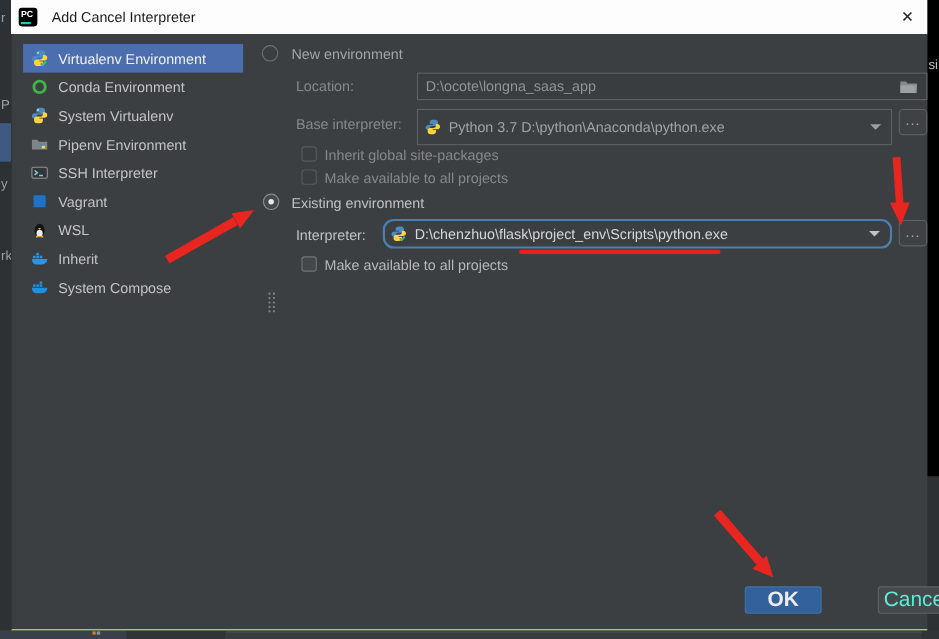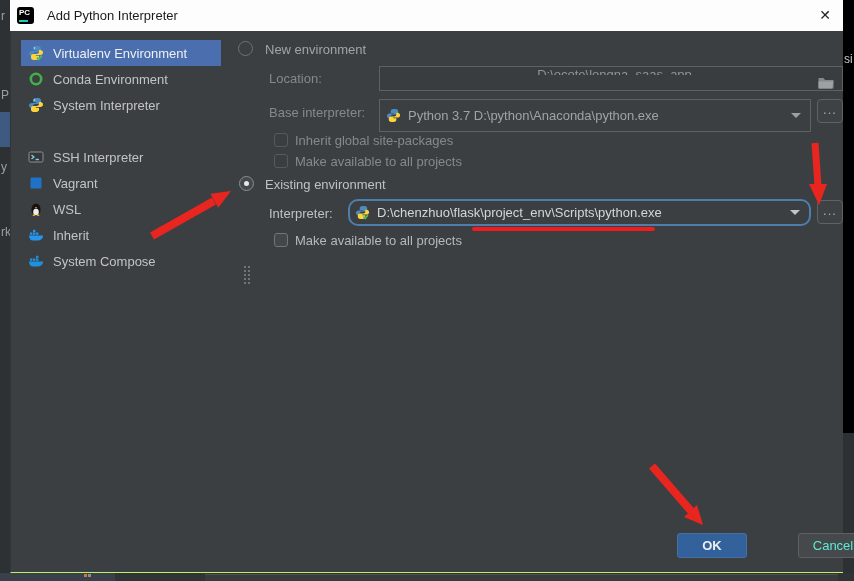--- a/index.html
+++ b/index.html
@@ -68,21 +68,21 @@
     border-radius:4px; color:#a7aaac; text-align:center; line-height:20px; font-size:13px;
     letter-spacing:1px; cursor:pointer; }
   .pad { padding-left:7px; white-space:nowrap; overflow:hidden; }
 
   
   #grip { position:absolute; left:233px; top:266px; width:6px; height:24px; cursor:col-resize;
     display:grid; grid-template-columns:2px 2px; grid-auto-rows:2px; gap:2px; }
   #grip i { background:#83878a; border-radius:50%; }
 
   
-  .btn { position:absolute; width:70px; height:25px; font-size:13px; text-align:center;
+  .btn { position:absolute; width:70px; height:25px; font-size:19px; text-align:center;
     line-height:23px; border-radius:3px; cursor:pointer; }
   #btn-ok { left:676px; top:533px; background:#33619b; border:1px solid #44719f; color:#eceeee; font-weight:bold; }
   #btn-cancel { left:760px; top:533px; background:#45494c; border:1px solid #5e6163; color:#5eead4;margin-left:37px; }
 
   
   #annot { left:0; top:0; width:854px; height:581px; z-index:60; pointer-events:none; }
   #red-underline { position:absolute; left:472px; top:227px; width:183px; height:4px;
     background:#ef1d1d; border-radius:2px; z-index:60; pointer-events:none; }
 </style>
 </head>
@@ -105,21 +105,21 @@
     <span class="bar"></span>
     <span class="mini" style="left:84px; background:#c97a3b;"></span>
     <span class="mini" style="left:88px; background:#8a8e90;"></span>
   </div>
 
   <div class="abs" id="titlebar">
     <div id="pc-icon">
       <span class="pc">PC</span>
       <span class="bar"></span>
     </div>
-    <span id="win-title">Add Python Interpreter</span>
+    <span id="win-title">Add Cancel Interpreter</span>
     <span id="win-close">✕</span>
   </div>
 
   <div class="abs" id="dialog">
 
     <div class="side-item selected" style="top:9px;">
       <span class="ic">
         <svg width="16" height="16" viewBox="0 0 16 16">
           <path d="M7.9 1C5.9 1 5 2 5 3.4V5.2h3.2v.7H3.7C2.1 5.9 1 6.9 1 8.4s1.1 2.5 2.7 2.5H5V9.2C5 7.8 6.2 7 7.6 7h3C11.9 7 13 6.1 13 4.8V3.4C13 2 12 1 10.3 1H7.9z" fill="#4b8bbe"></path>
           <circle cx="6.5" cy="3" r="0.8" fill="#dfe9f0"></circle>
@@ -140,23 +140,33 @@
     </div>
 
     <div class="side-item" style="top:61px;">
       <span class="ic">
         <svg width="16" height="16" viewBox="0 0 16 16">
           <path d="M7.9 1C5.9 1 5 2 5 3.4V5.2h3.2v.7H3.7C2.1 5.9 1 6.9 1 8.4s1.1 2.5 2.7 2.5H5V9.2C5 7.8 6.2 7 7.6 7h3C11.9 7 13 6.1 13 4.8V3.4C13 2 12 1 10.3 1H7.9z" fill="#4b8bbe"></path>
           <circle cx="6.5" cy="3" r="0.8" fill="#dfe9f0"></circle>
           <path d="M8.1 15c2 0 2.9-1 2.9-2.4v-1.8H7.8v-.7h4.5c1.6 0 2.7-1 2.7-2.5S13.9 5 12.3 5H11v1.8C11 8.2 9.8 9 8.4 9h-3C4.1 9 3 9.9 3 11.2v1.4C3 14 4 15 5.7 15h2.4z" fill="#ffd43b"></path>
         </svg>
       </span>
-      <span>System Interpreter</span>
-    </div>
-
+      <span>System Virtualenv</span>
+    </div>
+
+    <div class="side-item" style="top:87px;">
+      <span class="ic">
+        <svg width="16" height="16" viewBox="0 0 16 16">
+          <path d="M1 4h5l1.5 1.8H15V13H1z" fill="#7e8487"></path>
+          <rect x="8" y="8" width="3" height="2.4" fill="#4b8bbe"></rect>
+          <rect x="10" y="9.6" width="3" height="2.4" fill="#ffd43b"></rect>
+        </svg>
+      </span>
+      <span>Pipenv Environment</span>
+    </div>
 
     <div class="side-item" style="top:113px;">
       <span class="ic">
         <svg width="16" height="16" viewBox="0 0 16 16">
           <rect x="1" y="3" width="14" height="10" rx="1.5" fill="#33373a" stroke="#8e9296"></rect>
           <path d="M3.5 6l2.4 2-2.4 2" stroke="#86c7dd" stroke-width="1.4" fill="none"></path>
           <line x1="7.5" y1="10.5" x2="11" y2="10.5" stroke="#86c7dd" stroke-width="1.4"></line>
         </svg>
       </span>
       <span>SSH Interpreter</span>
@@ -220,21 +230,21 @@
         <i></i>
         <i></i>
         <i></i>
         <i></i>
     </div>
 
     <span class="radio" style="left:227px; top:10px;"></span>
     <span class="lbl dim2" style="left:254px; top:11px;">New environment</span>
 
     <span class="lbl dim" style="left:258px; top:40px;">Location:</span>
-    <div class="field" style="left:368px; top:35px; width:464px; height:25px;flex-direction:column;">
+    <div class="field" style="left:368px; top:35px; width:464px; height:25px;">
       <span class="pad" style="color:#8f9598;">D:\ocote\longna_saas_app</span>
       <span style="margin-left:auto; margin-right:7px; display:flex;">
         <svg width="18" height="15" viewBox="0 0 18 15">
             <path d="M1.5 3h5l1.6 2H16.5v8.5H1.5z" fill="#85898c"></path>
             <path d="M1.5 6.5h15L15 13.5H1.5z" fill="#9da1a4"></path>
           </svg>
       </span>
     </div>
 
     <span class="lbl dim" style="left:258px; top:74px;">Base interpreter:</span>

